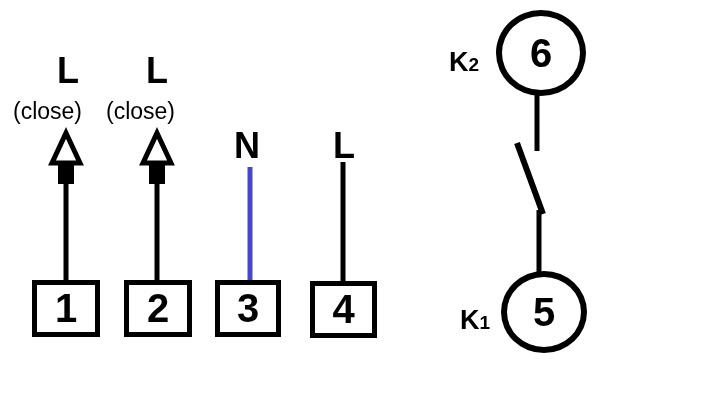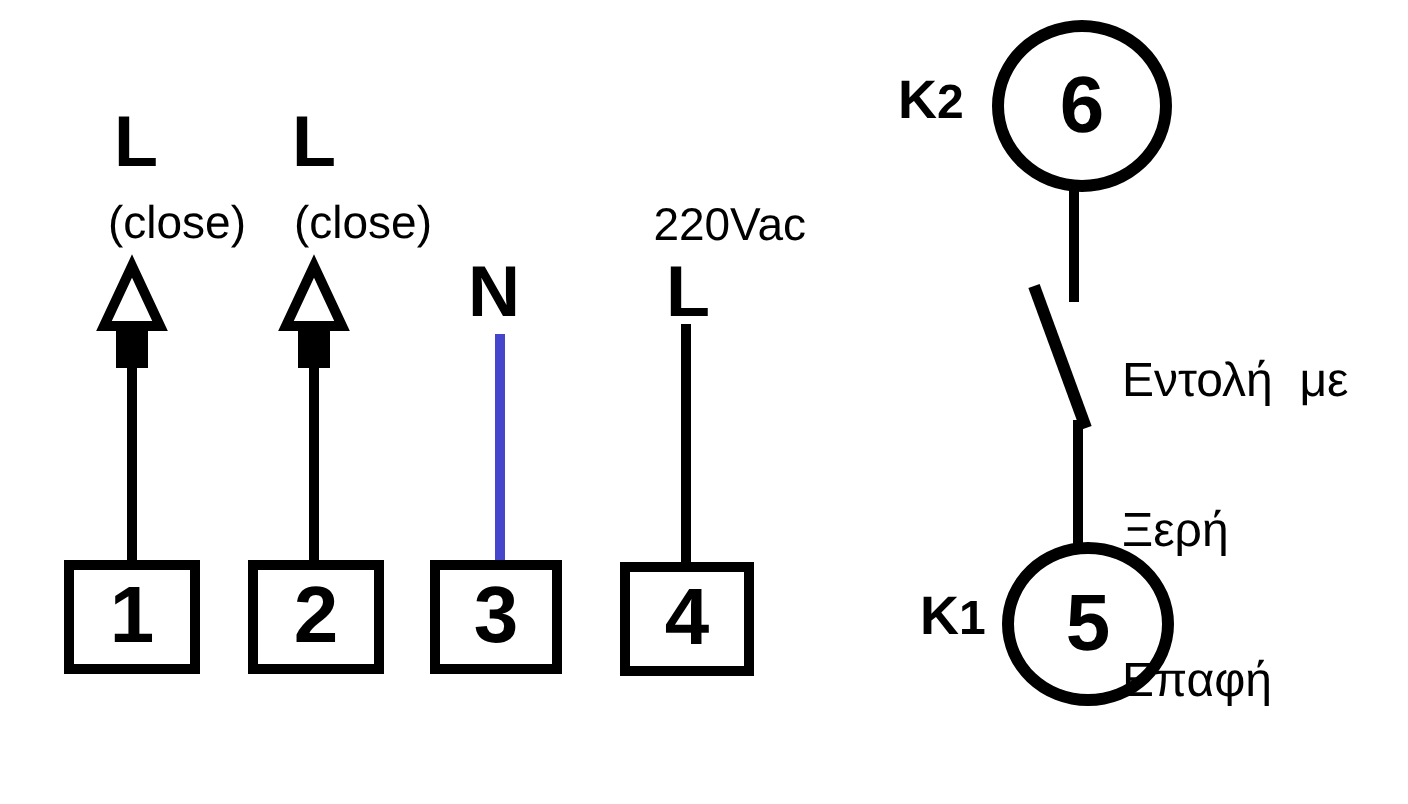--- a/index.html
+++ b/index.html
@@ -24,21 +24,21 @@
     color: #000000;
   }
   .line-lbl {          
     font-weight: bold;
     font-size: 36px;
     text-align: center;
     width: 44px;
   }
   .sub-lbl {           
     font-size: 23px;
-    text-align: right;
+    text-align: left;
     width: 110px;
   }
   .terminal-box {
     position: absolute;
     box-sizing: border-box;
     border: 5px solid #000000;
     background: #ffffff;
     display: flex;
     align-items: center;
     justify-content: center;
@@ -53,22 +53,23 @@
     background: #ffffff;
     display: flex;
     align-items: center;
     justify-content: center;
     font-weight: bold;
     font-size: 40px;
   }
   .relay-lbl {
     position: absolute;
     font-weight: bold;
-    font-size: 24px;
+    font-size: 19px;
     line-height: 27px;
+    margin-top: 12px;
   }
   .relay-lbl::first-letter { font-size: 27px; }
   .note {
     position: absolute;
     left: 561px;
     top: 128px;
     font-size: 24px;
     line-height: 25px;
     white-space: pre;
   }
@@ -100,21 +101,20 @@
       <line x1="537" y1="93" x2="537" y2="151" stroke="#000000" stroke-width="5"></line>
       <line x1="517" y1="143" x2="543" y2="214" stroke="#000000" stroke-width="6"></line>
       <line x1="539" y1="210" x2="539" y2="273" stroke="#000000" stroke-width="5"></line>
     </g>
   </svg>
 
   <div class="lbl line-lbl" style="left:46px;  top:53px;">L</div>
   <div class="lbl line-lbl" style="left:135px; top:53px;">L</div>
   <div class="lbl sub-lbl" style="left:13px;  top:100px;">(close)</div>
   <div class="lbl sub-lbl" style="left:106px; top:100px;">(close)</div>
-  <div class="lbl sub-lbl" style="left:293px; top:101px;">220Vac</div>
   <div class="lbl line-lbl" style="left:225px; top:128px;">N</div>
   <div class="lbl line-lbl" style="left:322px; top:128px;">L</div>
 
   <div class="terminal-box" style="left:32px;  top:280px; width:68px; height:57px;">
     <span>1</span>
   </div>
   <div class="terminal-box" style="left:124px; top:280px; width:68px; height:57px;">
     <span>2</span>
   </div>
   <div class="terminal-box" style="left:215px; top:280px; width:66px; height:57px;">
@@ -127,19 +127,14 @@
   <div class="relay-lbl" style="left:449px; top:37px;">K2</div>
   <div class="contact-circle" style="left:496px; top:10px; width:90px; height:86px;">
     <span>6</span>
   </div>
 
   <div class="relay-lbl" style="left:460px; top:295px;">K1</div>
   <div class="contact-circle" style="left:501px; top:271px; width:86px; height:82px;">
     <span>5</span>
   </div>
 
-  <div class="note">
-    <span style="display:block;">Εντολή  με</span>
-    <span style="display:block;">Ξερή</span>
-    <span style="display:block;">Επαφή</span>
-  </div>
 
 </div>
 
 </body></html>

